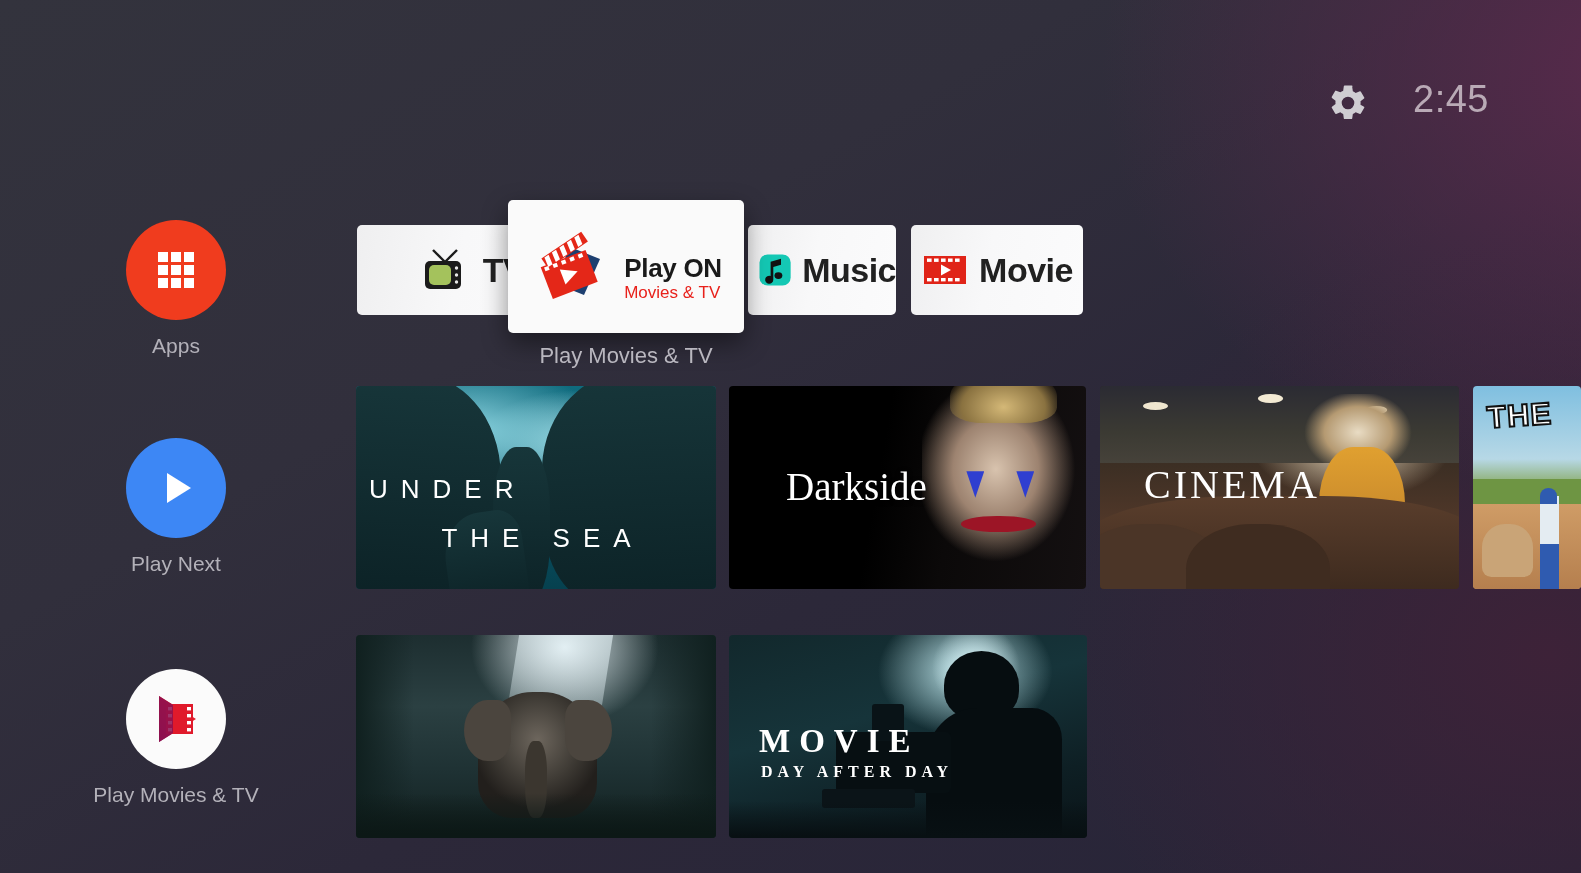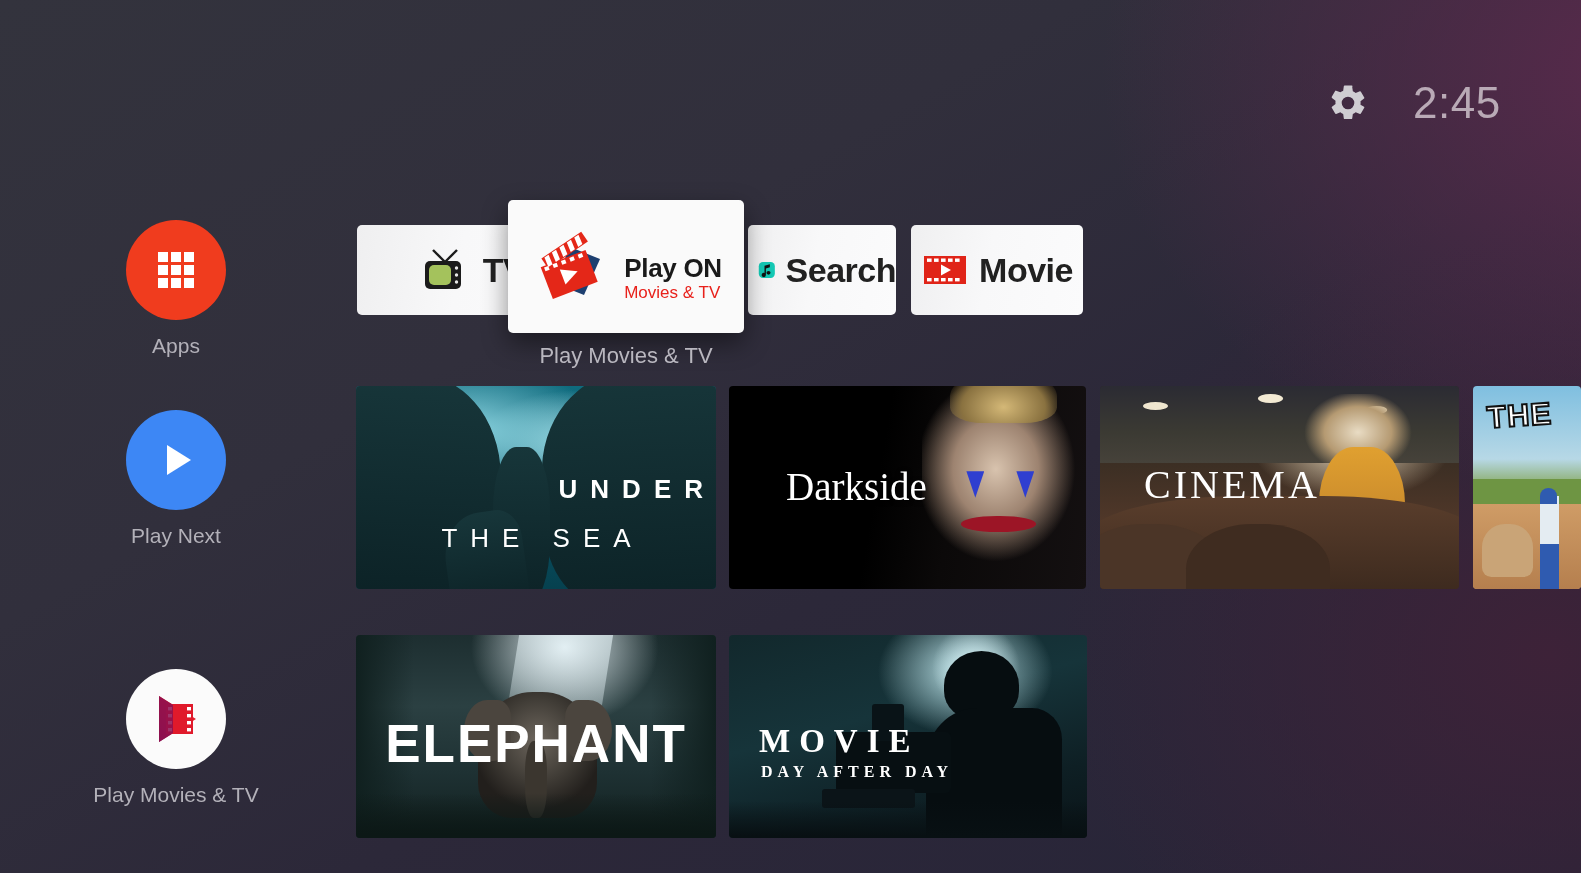--- a/index.html
+++ b/index.html
@@ -58,21 +58,21 @@
     top: 82px;
     width: 42px;
     height: 42px;
     cursor: pointer;
   }
 
   #clock {
     position: absolute;
     left: 1413px;
     top: 78px;
-    font-size: 44px;
+    font-size: 38px;
     color: #b9aab6;
     letter-spacing: 0.5px;
   }
 
   
   #sidebar {
     position: absolute;
     left: 0;
     top: 200px;
     width: 352px;
@@ -177,22 +177,22 @@
     background:
       radial-gradient(ellipse 70% 60% at 30% 22%, #8fd8e4 0%, rgba(143,216,228,0) 55%),
       radial-gradient(ellipse 55% 50% at 62% 28%, #a8e2ea 0%, rgba(168,226,234,0) 52%),
       linear-gradient(180deg, #0f6b7e 0%, #0c5c70 40%, #06414f 100%);
   }
   .sea-rock {
     position: absolute;
     background: linear-gradient(180deg, #17363a 0%, #0c2226 100%);
   }
   .cap-under {
-    left: 0; right: 0; top: 88px; text-align: right;
-    font-size: 26px; letter-spacing: 13px; font-weight: 700;
+    left: 0; right: 0; top: 88px; text-align: left;
+    font-size: 26px; letter-spacing: 13px; font-weight: 400;
     text-indent: 13px;
   }
   .cap-thesea {
     left: 0; right: 0; top: 137px; text-align: center;
     font-size: 26px; letter-spacing: 13px; font-weight: 300;
     text-indent: 13px;
   }
 
   
   .dark-bg { background: linear-gradient(100deg, #000 0%, #000 42%, #0b0909 62%, #141011 100%); }
@@ -293,21 +293,21 @@
             <rect x="31" y="18" width="10" height="10"></rect>
             <rect x="5" y="31" width="10" height="10"></rect>
             <rect x="18" y="31" width="10" height="10"></rect>
             <rect x="31" y="31" width="10" height="10"></rect>
           </g>
         </svg>
       </div>
       <div class="side-label">Apps</div>
     </div>
 
-    <div class="side-item" style="top:210px;">
+    <div class="side-item" style="top:238px;">
       <div class="side-circle" style="background:#3d87f5;">
         <svg width="52" height="52" viewBox="0 0 52 52">
           <path d="M17 11 L41 26 L17 41 Z" fill="#fff"></path>
         </svg>
       </div>
       <div class="side-label">Play Next</div>
     </div>
 
     <div class="side-item" style="top:469px;">
       <div class="side-circle" style="background:#fbfbfb;">
@@ -353,21 +353,21 @@
       </svg>
       <span class="app-name">TV</span>
     </div>
 
     <div class="app-card" style="left:748px; top:225px; width:148px; height:90px; justify-content:flex-start; padding-left:10px;">
       <svg width="46" height="46" viewBox="0 0 46 46">
         <rect x="2" y="2" width="42" height="42" rx="11" fill="#14c8b4"></rect>
         <path d="M31 8 L17 12 L17 31 a5.5 5.5 0 1 0 3.6 5.2 V19 L31 16 Z" fill="#111"></path>
         <ellipse cx="27.5" cy="30.5" rx="5.3" ry="4.6" fill="#111"></ellipse>
       </svg>
-      <span class="app-name">Search</span>
+      <span class="app-name">Music</span>
     </div>
 
     <div class="app-card" style="left:911px; top:225px; width:172px; height:90px;">
       <svg width="48" height="40" viewBox="0 0 48 40">
         <rect x="3" y="6" width="42" height="28" fill="#e02418"></rect>
         <g fill="#fff">
           <rect x="6" y="8.5" width="4.6" height="3.4"></rect>
           <rect x="13" y="8.5" width="4.6" height="3.4"></rect>
           <rect x="20" y="8.5" width="4.6" height="3.4"></rect>
           <rect x="27" y="8.5" width="4.6" height="3.4"></rect>
@@ -503,21 +503,20 @@
                     border-radius:46% 46% 28% 28%;"></div>
         <div style="position:absolute; left:30%; top:32%; width:13%; height:30%;
                     background:#4b453e; border-radius:52% 30% 40% 52%;"></div>
         <div style="position:absolute; left:58%; top:32%; width:13%; height:30%;
                     background:#4b453e; border-radius:30% 52% 52% 40%;"></div>
         <div style="position:absolute; left:47%; top:52%; width:6%; height:38%;
                     background:#3b362f; border-radius:40%;"></div>
         <div style="position:absolute; left:0; bottom:0; width:100%; height:22%;
                     background: linear-gradient(180deg, rgba(12,24,22,0) 0%, #0c1816 90%);"></div>
       </div>
-      <div class="tile-cap cap-ele">ELEPHANT</div>
     </div>
 
     <div class="tile" style="left:729px; top:635px; width:358px; height:203px;">
       <div class="tile-art mov-bg">
         <div style="position:absolute; left:52%; top:-14%; width:34%; height:60%;
                     background: radial-gradient(ellipse 50% 50% at 50% 50%, #d5f0f4 0%, rgba(213,240,244,0) 72%);"></div>
         <div style="position:absolute; left:60%; top:8%; width:21%; height:34%;
                     background:#060d10; border-radius:50% 50% 42% 42%;"></div>
         <div style="position:absolute; left:55%; top:36%; width:38%; height:70%;
                     background:#060d10; border-radius:38% 22% 0 0;"></div>

